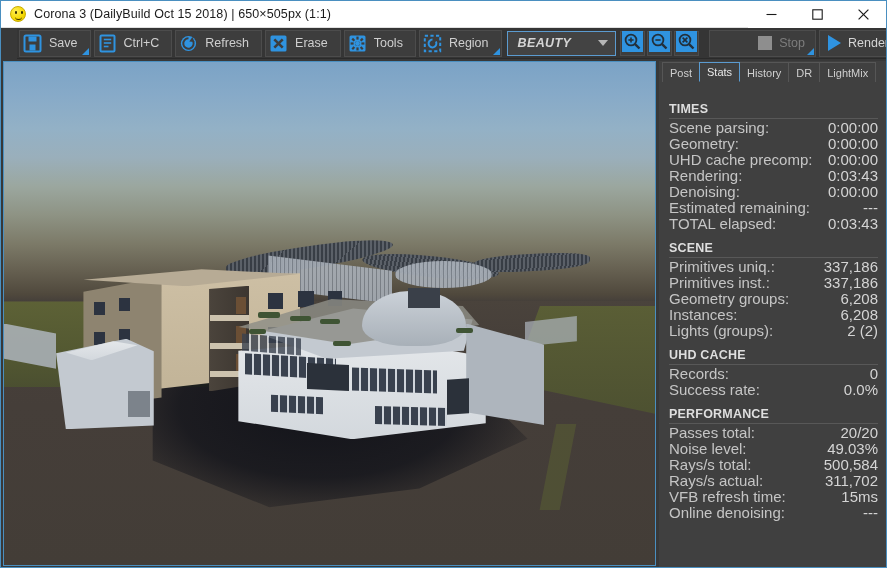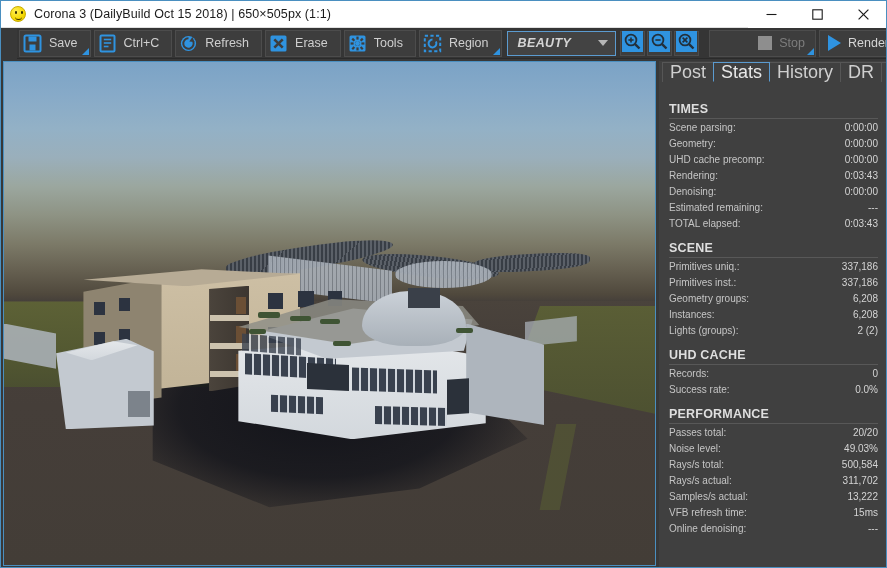--- a/index.html
+++ b/index.html
@@ -225,21 +225,21 @@
     background: #404040;
   }
   .tabs {
     display: flex; height: 21px;
     padding: 1px 0 0 3px;
   }
   .tab {
     height: 20px;
     padding: 0 7px;
     display: flex; align-items: center; justify-content: center;
-    font-size: 18px; color: #cfcfcf;
+    font-size: 11px; color: #cfcfcf;
     border: 1px solid #565656;
     border-bottom: none;
     background: #404040;
     margin-right: -1px;
   }
   .tab.active {
     border: 1px solid #5b9bd0;
     border-bottom: 1px solid #404040;
     color: #e8e8e8;
     z-index: 2;
@@ -248,21 +248,21 @@
   .sec-title {
     font-size: 12.5px; font-weight: bold; color: #dedede;
     letter-spacing: 0.2px;
     padding-bottom: 2px;
     margin-top: 9px;
   }
   .sec-title:first-child { margin-top: 11px; }
   .sec-rule { height: 1px; background: #585858; margin-bottom: 1px; }
   .row {
     display: flex; justify-content: space-between; align-items: baseline;
-    font-size: 10px; color: #c9c9c9;
+    font-size: 15px; color: #c9c9c9;
     line-height: 16px;
     white-space: nowrap;
   }
   .row .k { color: #c5c5c5; }
   .row .v { color: #d4d4d4; text-align: right; }
 </style>
 </head>
 <body>
 
 <div id="app">
@@ -593,24 +593,20 @@
         </div>
       <div class="row">
           <span class="k">Rays/s total:</span>
           <span class="v">500,584</span>
         </div>
       <div class="row">
           <span class="k">Rays/s actual:</span>
           <span class="v">311,702</span>
         </div>
       <div class="row">
-          <span class="k">Samples/s actual:</span>
-          <span class="v">13,222</span>
-        </div>
-      <div class="row">
           <span class="k">VFB refresh time:</span>
           <span class="v">15ms</span>
         </div>
       <div class="row">
           <span class="k">Online denoising:</span>
           <span class="v">---</span>
         </div>
     </div>
   </div>
 

